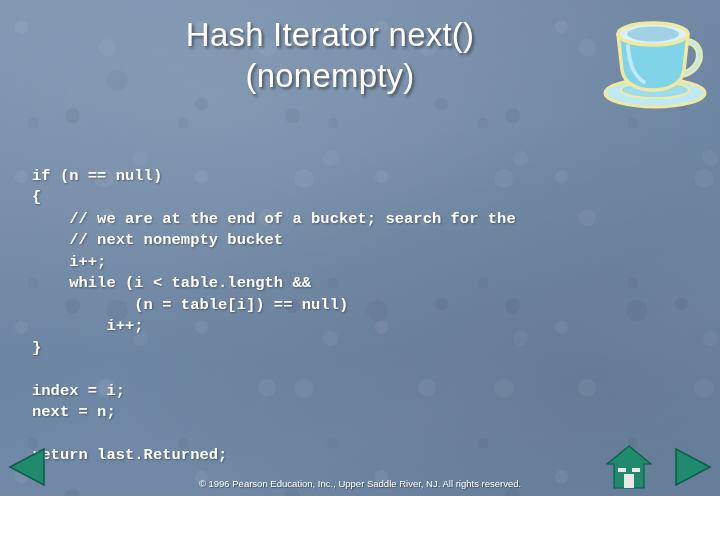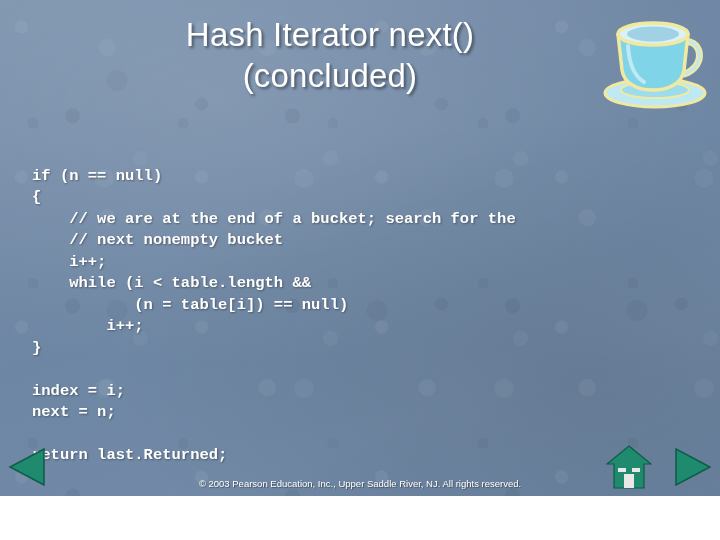--- a/index.html
+++ b/index.html
@@ -113,21 +113,21 @@
     z-index: 5;
   }
 </style>
 </head>
 <body>
 
 <div id="slide">
 
   <div id="title">
     <span>Hash Iterator next()</span>
-    <span class="line2">(concluded)</span>
+    <span class="line2">(nonempty)</span>
   </div>
 
   <div id="cup">
     <svg width="116" height="112" viewBox="0 0 116 112" xmlns="http://www.w3.org/2000/svg">
 
       <ellipse cx="57" cy="89" rx="50" ry="14" fill="#bfe9f2" stroke="#f2e9a0" stroke-width="3"></ellipse>
       <ellipse cx="57" cy="86" rx="34" ry="8" fill="#9ddced" stroke="#f2e9a0" stroke-width="2"></ellipse>
 
       <path d="M82 38 C104 32, 110 62, 86 70" fill="none" stroke="#f2e9a0" stroke-width="7" stroke-linecap="round"></path>
       <path d="M82 38 C104 32, 110 62, 86 70" fill="none" stroke="#bfe9f2" stroke-width="3" stroke-linecap="round"></path>
@@ -149,21 +149,21 @@
     while (i &lt; table.length &amp;&amp;
            (n = table[i]) == null)
         i++;
 }
 
 index = i;
 next = n;
 
 return last.Returned;</pre>
 
-  <div id="copyright">© 2003 Pearson Education, Inc., Upper Saddle River, NJ.  All rights reserved.</div>
+  <div id="copyright">© 1996 Pearson Education, Inc., Upper Saddle River, NJ.  All rights reserved.</div>
 
   <div class="nav-arrow" id="nav-prev">
     <svg width="44" height="42" viewBox="0 0 44 42" xmlns="http://www.w3.org/2000/svg">
       <polygon points="38,3 38,39 4,21" fill="#1f8a6d" stroke="#0d5c47" stroke-width="1.5"></polygon>
     </svg>
   </div>
 
   <div id="nav-home">
     <svg width="46" height="46" viewBox="0 0 46 46" xmlns="http://www.w3.org/2000/svg">
       <polygon points="23,2 45,20 38,20 38,44 8,44 8,20 1,20" fill="#1f8a6d" stroke="#0d5c47" stroke-width="1.2"></polygon>

